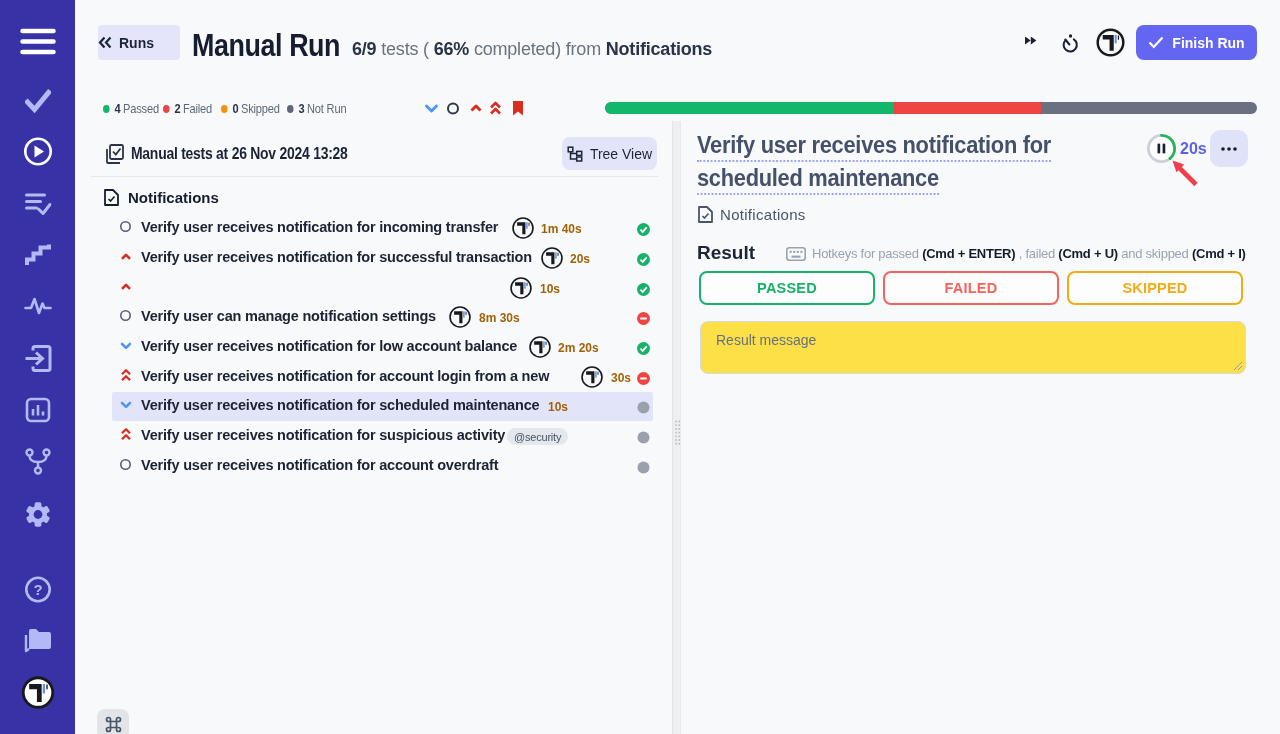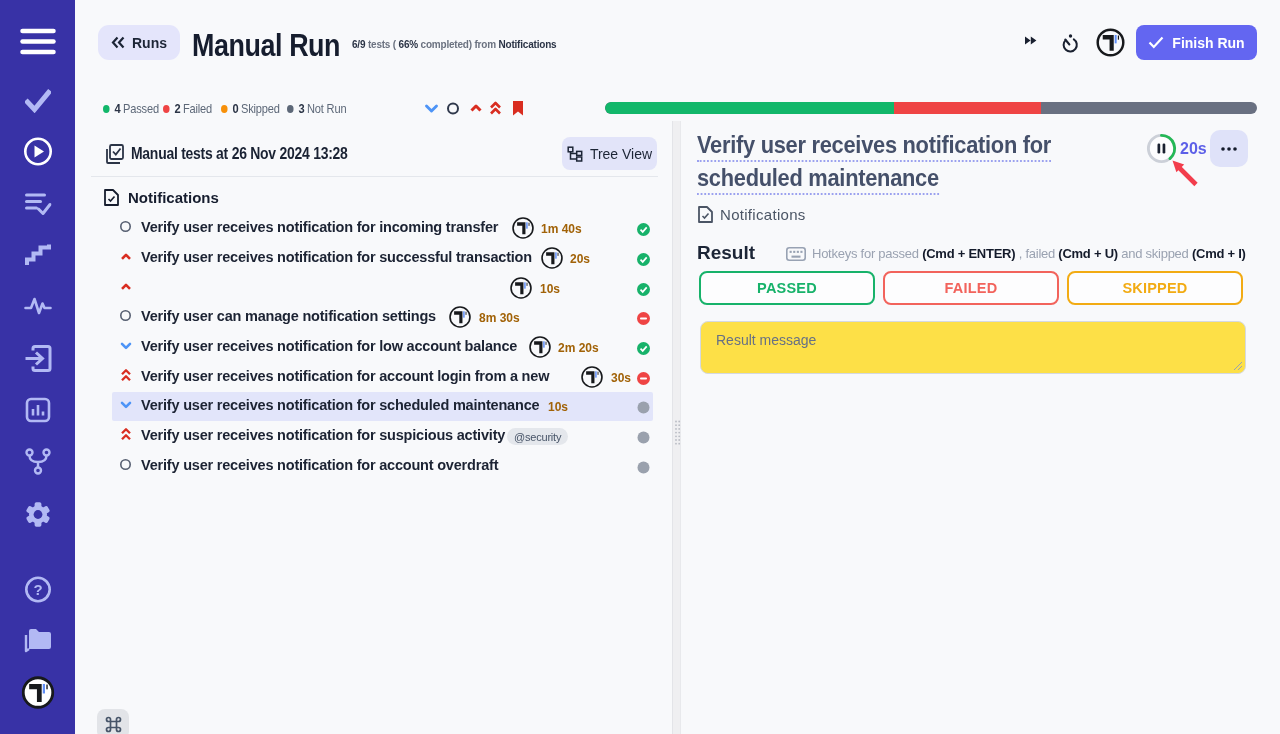--- a/index.html
+++ b/index.html
@@ -5,24 +5,24 @@
 * { margin:0; padding:0; box-sizing:border-box; }
 html,body { width:1280px; height:734px; overflow:hidden; }
 body { background:#f8f9fb; font-family:"Liberation Sans",sans-serif; position:relative; }
 .abs { position:absolute; }
 
 
 #sidebar { position:absolute; left:0; top:0; width:75px; height:734px; background:#3832a6; }
 #sidebar svg { position:absolute; left:50%; transform:translateX(-50%); }
 
 
-#runsbtn { left:98px; top:25px; width:82px; height:35px; background:#e4e5fb; border-radius:11px;
-  color:#1c2536; font-size:14px; font-weight:bold; display:flex; align-items:center; justify-content:center; gap:7px; }
+#runsbtn { left:98px; top:25px; width:82px; height:35px; background:#e4e5fb; border-radius:4px;
+  color:#1c2536; font-size:14px; font-weight:bold; display:flex; align-items:center; gap:7px; }
 #title { left:192px; top:27px; font-size:32px; font-weight:bold; color:#161d2e; letter-spacing:-0.5px; transform:scaleX(0.84); transform-origin:left; }
-#subtitle { left:352px; top:39px; font-size:10px; color:#6b7280; letter-spacing:-0.2px;font-weight:bold; }
+#subtitle { left:352px; top:39px; font-size:18px; color:#6b7280; letter-spacing:-0.2px; }
 #subtitle b { color:#2b3446; }
 #finishbtn { left:1136px; top:25px; width:121px; height:35px; background:#6366f1; border-radius:8px;
   color:#fff; font-size:14px; font-weight:bold; display:flex; align-items:center; justify-content:center; gap:8px; }
 
 
 .stat { position:absolute; top:101px; font-size:13.5px; color:#5d6878; display:flex; align-items:center; gap:6px; letter-spacing:-0.2px; transform:scaleX(0.82); transform-origin:left; }
 .stat b { color:#2b3446; margin-right:-3px; }
 .dot { width:8px; height:8px; border-radius:50%; display:inline-block; }
 #staticons { left:424px; top:100px; }
 #pbar { left:605px; top:102px; width:652px; height:12px; border-radius:7px; background:#697081; overflow:hidden; }

